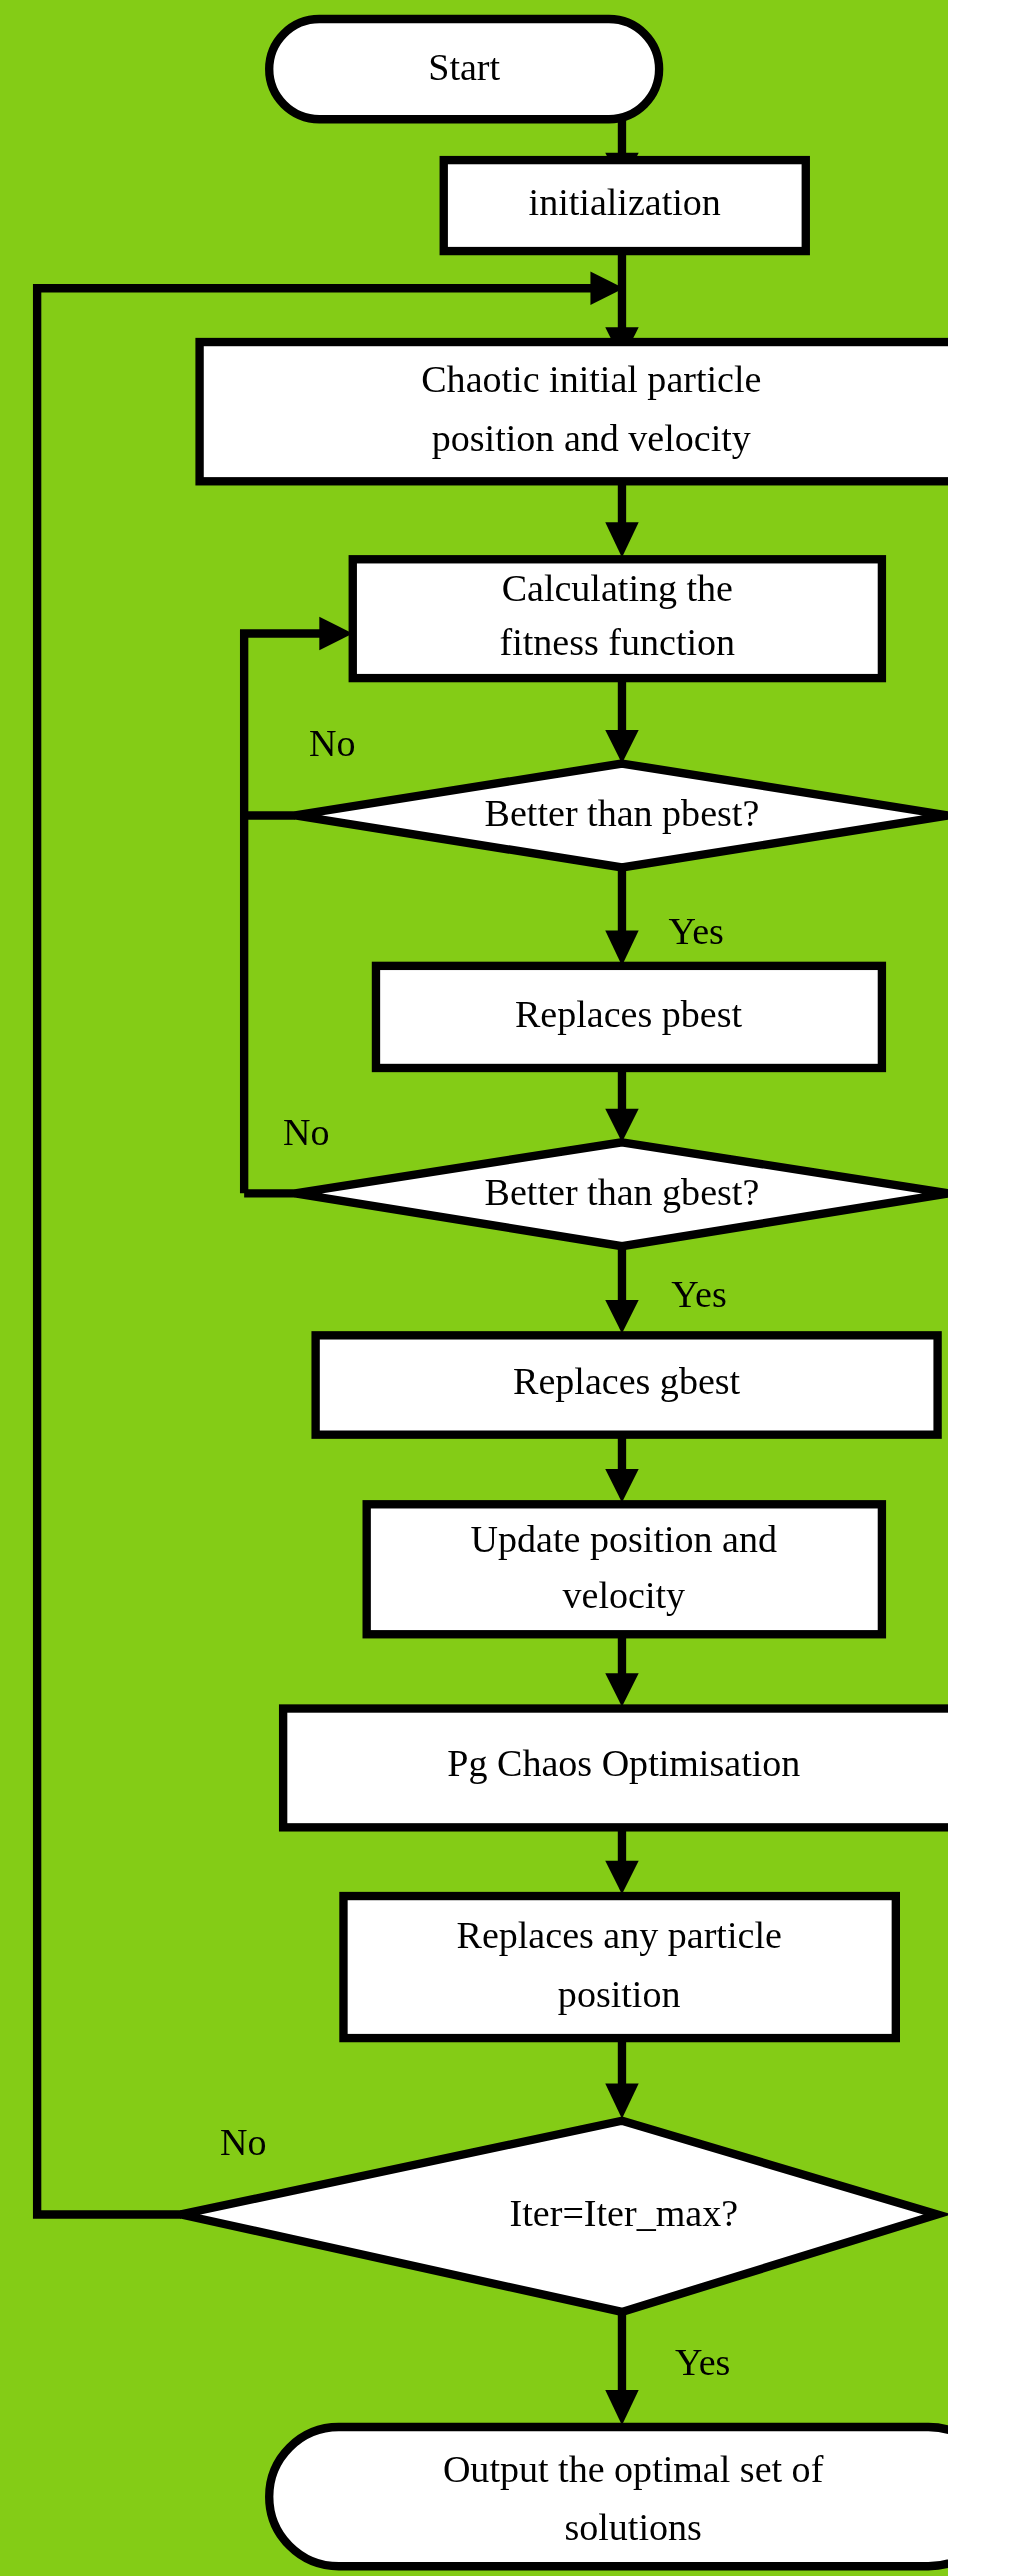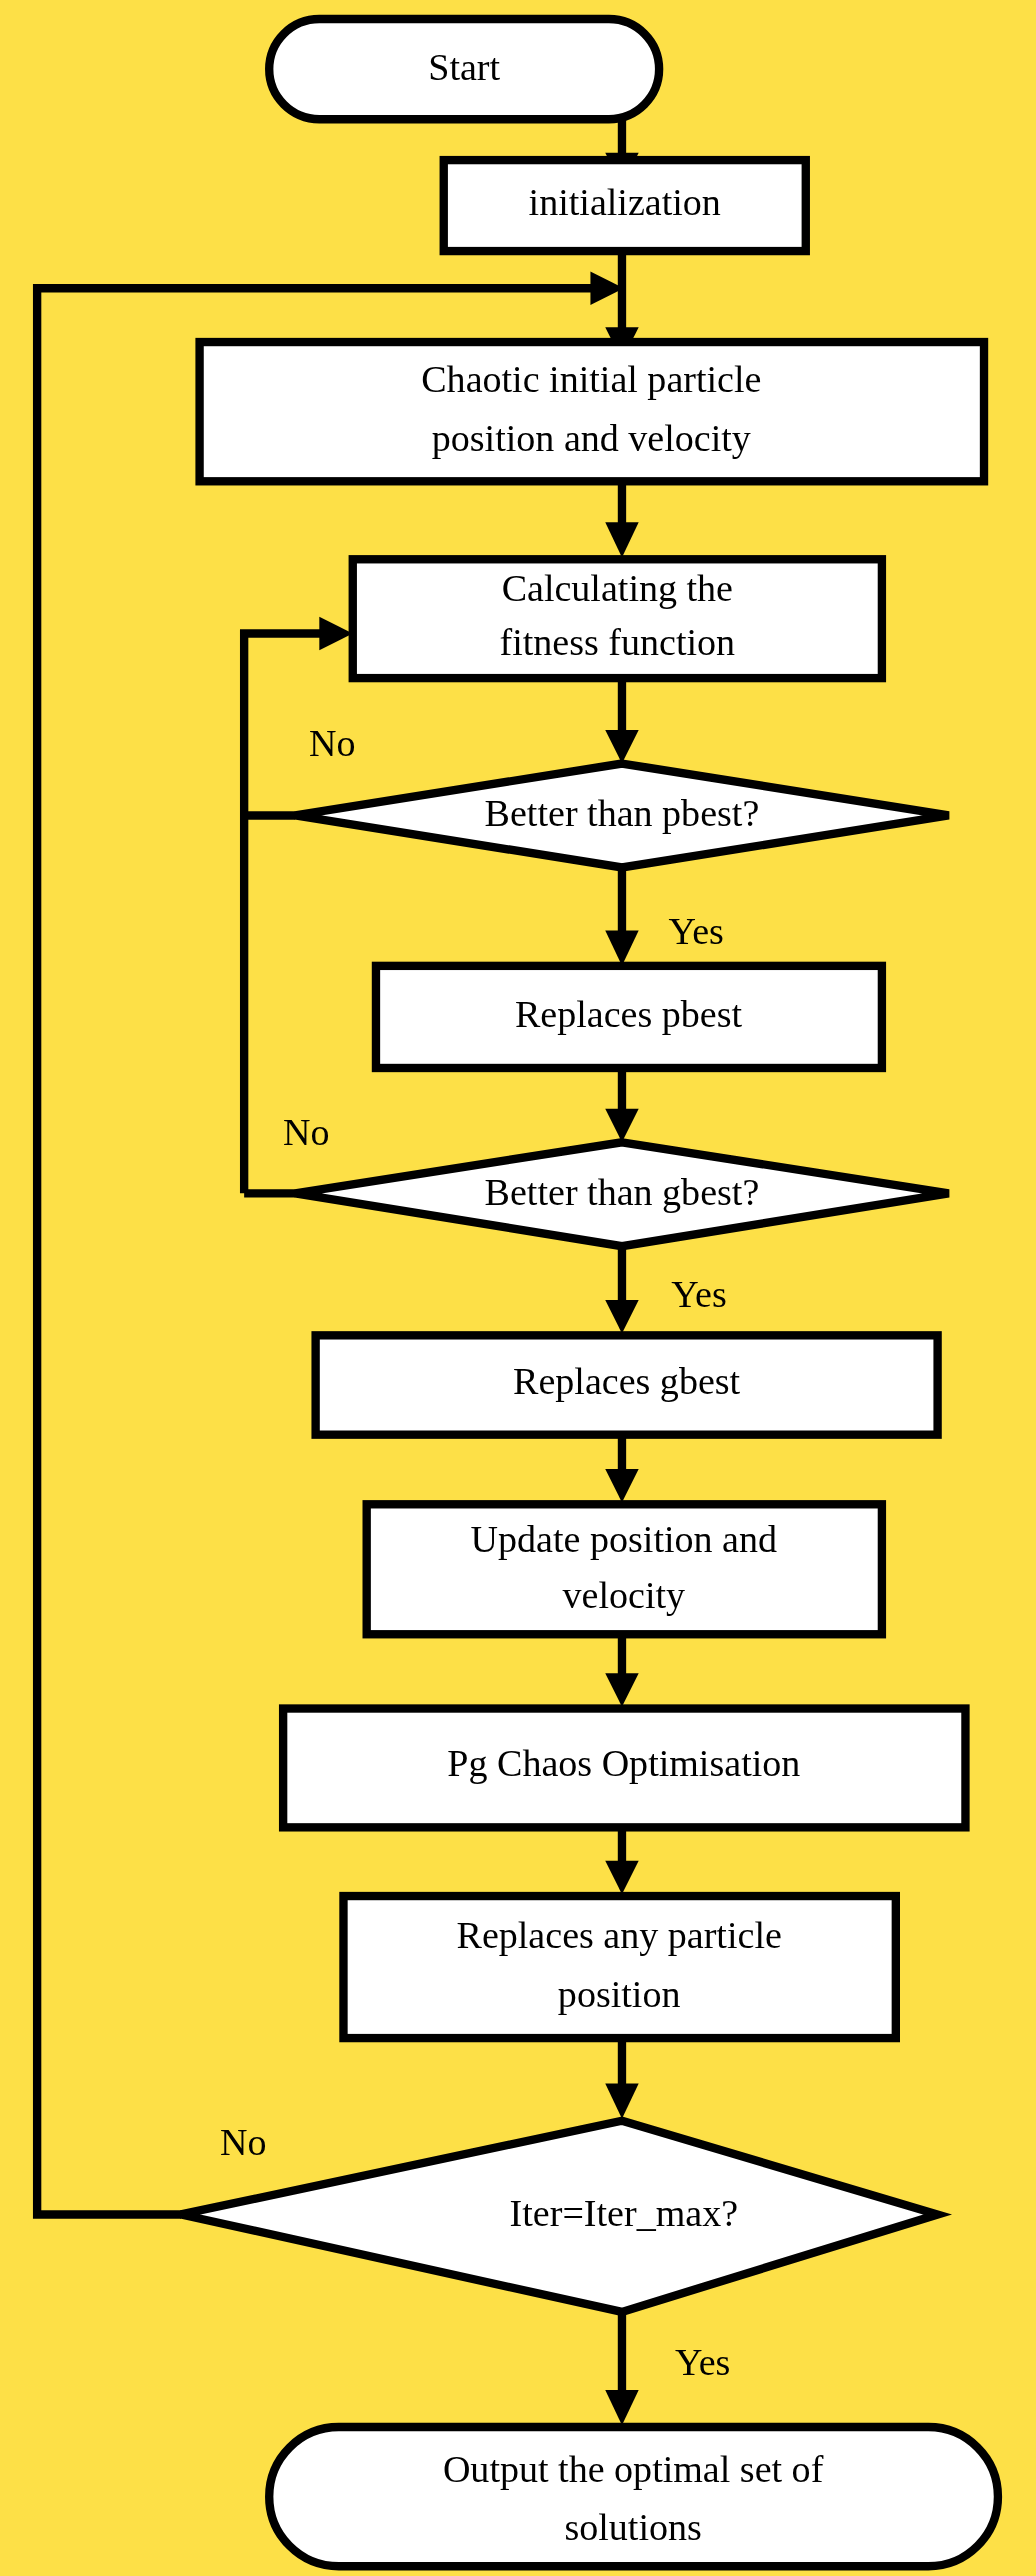--- a/index.html
+++ b/index.html
@@ -6,23 +6,23 @@
   html, body {
     margin: 0;
     padding: 0;
     background: #ffffff;
   }
   body {
     font-family: "Liberation Serif", "DejaVu Serif", serif;
   }
   #chart-root {
     position: relative;
-    width: 1036px;
+    width: 948px;
     height: 2576px;
-    background: #fde047;
+    background: #84cc16;
     overflow: hidden;
   }
   svg#flow-svg {
     position: absolute;
     top: 0;
     left: 0;
     width: 1036px;
     height: 2576px;
     display: block;
   }

